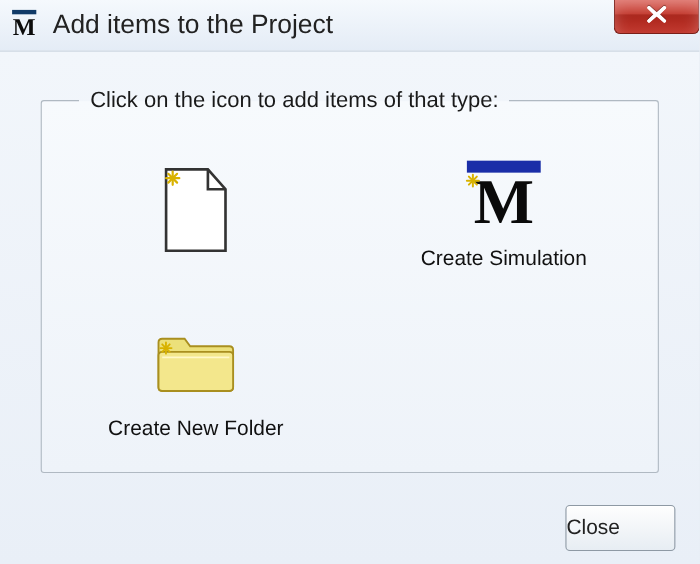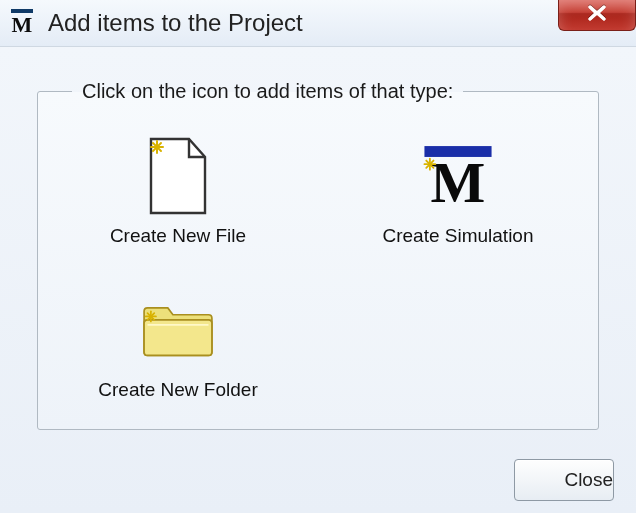--- a/index.html
+++ b/index.html
@@ -138,21 +138,21 @@
     height: 40px;
     font-size: 19px;
     color: #222;
     background: linear-gradient(#fefefe, #e7edf3);
     border: 1px solid #8e99a4;
     border-radius: 4px;
     cursor: pointer;
     box-shadow: inset 0 1px 0 #fff;
     display: flex;
     align-items: center;
-    justify-content: flex-end;
+    justify-content: flex-start;
   }
 </style>
 </head>
 <body>
 
 <div class="titlebar">
   <div class="app-icon">
     <div class="bar"></div>
     <div class="m">M</div>
   </div>
@@ -179,21 +179,20 @@
             <polyline points="44,2 44,20 60,20" fill="none" stroke="#333" stroke-width="2.4"></polyline>
 
             <g stroke="#d8b200" stroke-width="2" stroke-linecap="round">
               <line x1="6" y1="10" x2="18" y2="10"></line>
               <line x1="12" y1="4" x2="12" y2="16"></line>
               <line x1="8" y1="6" x2="16" y2="14"></line>
               <line x1="16" y1="6" x2="8" y2="14"></line>
             </g>
           </svg>
         </div>
-        <div class="label">Create New File</div>
       </div>
 
 
       <div class="item">
         <div class="icon-box">
           <svg width="86" height="78" viewBox="0 0 86 78">
             <rect x="6" y="6" width="74" height="12" fill="#1a2ea8"></rect>
 
             <text x="43" y="68" text-anchor="middle" font-family="Times New Roman, serif" font-weight="bold" font-size="64" fill="#0a0a0a">M</text>
 

